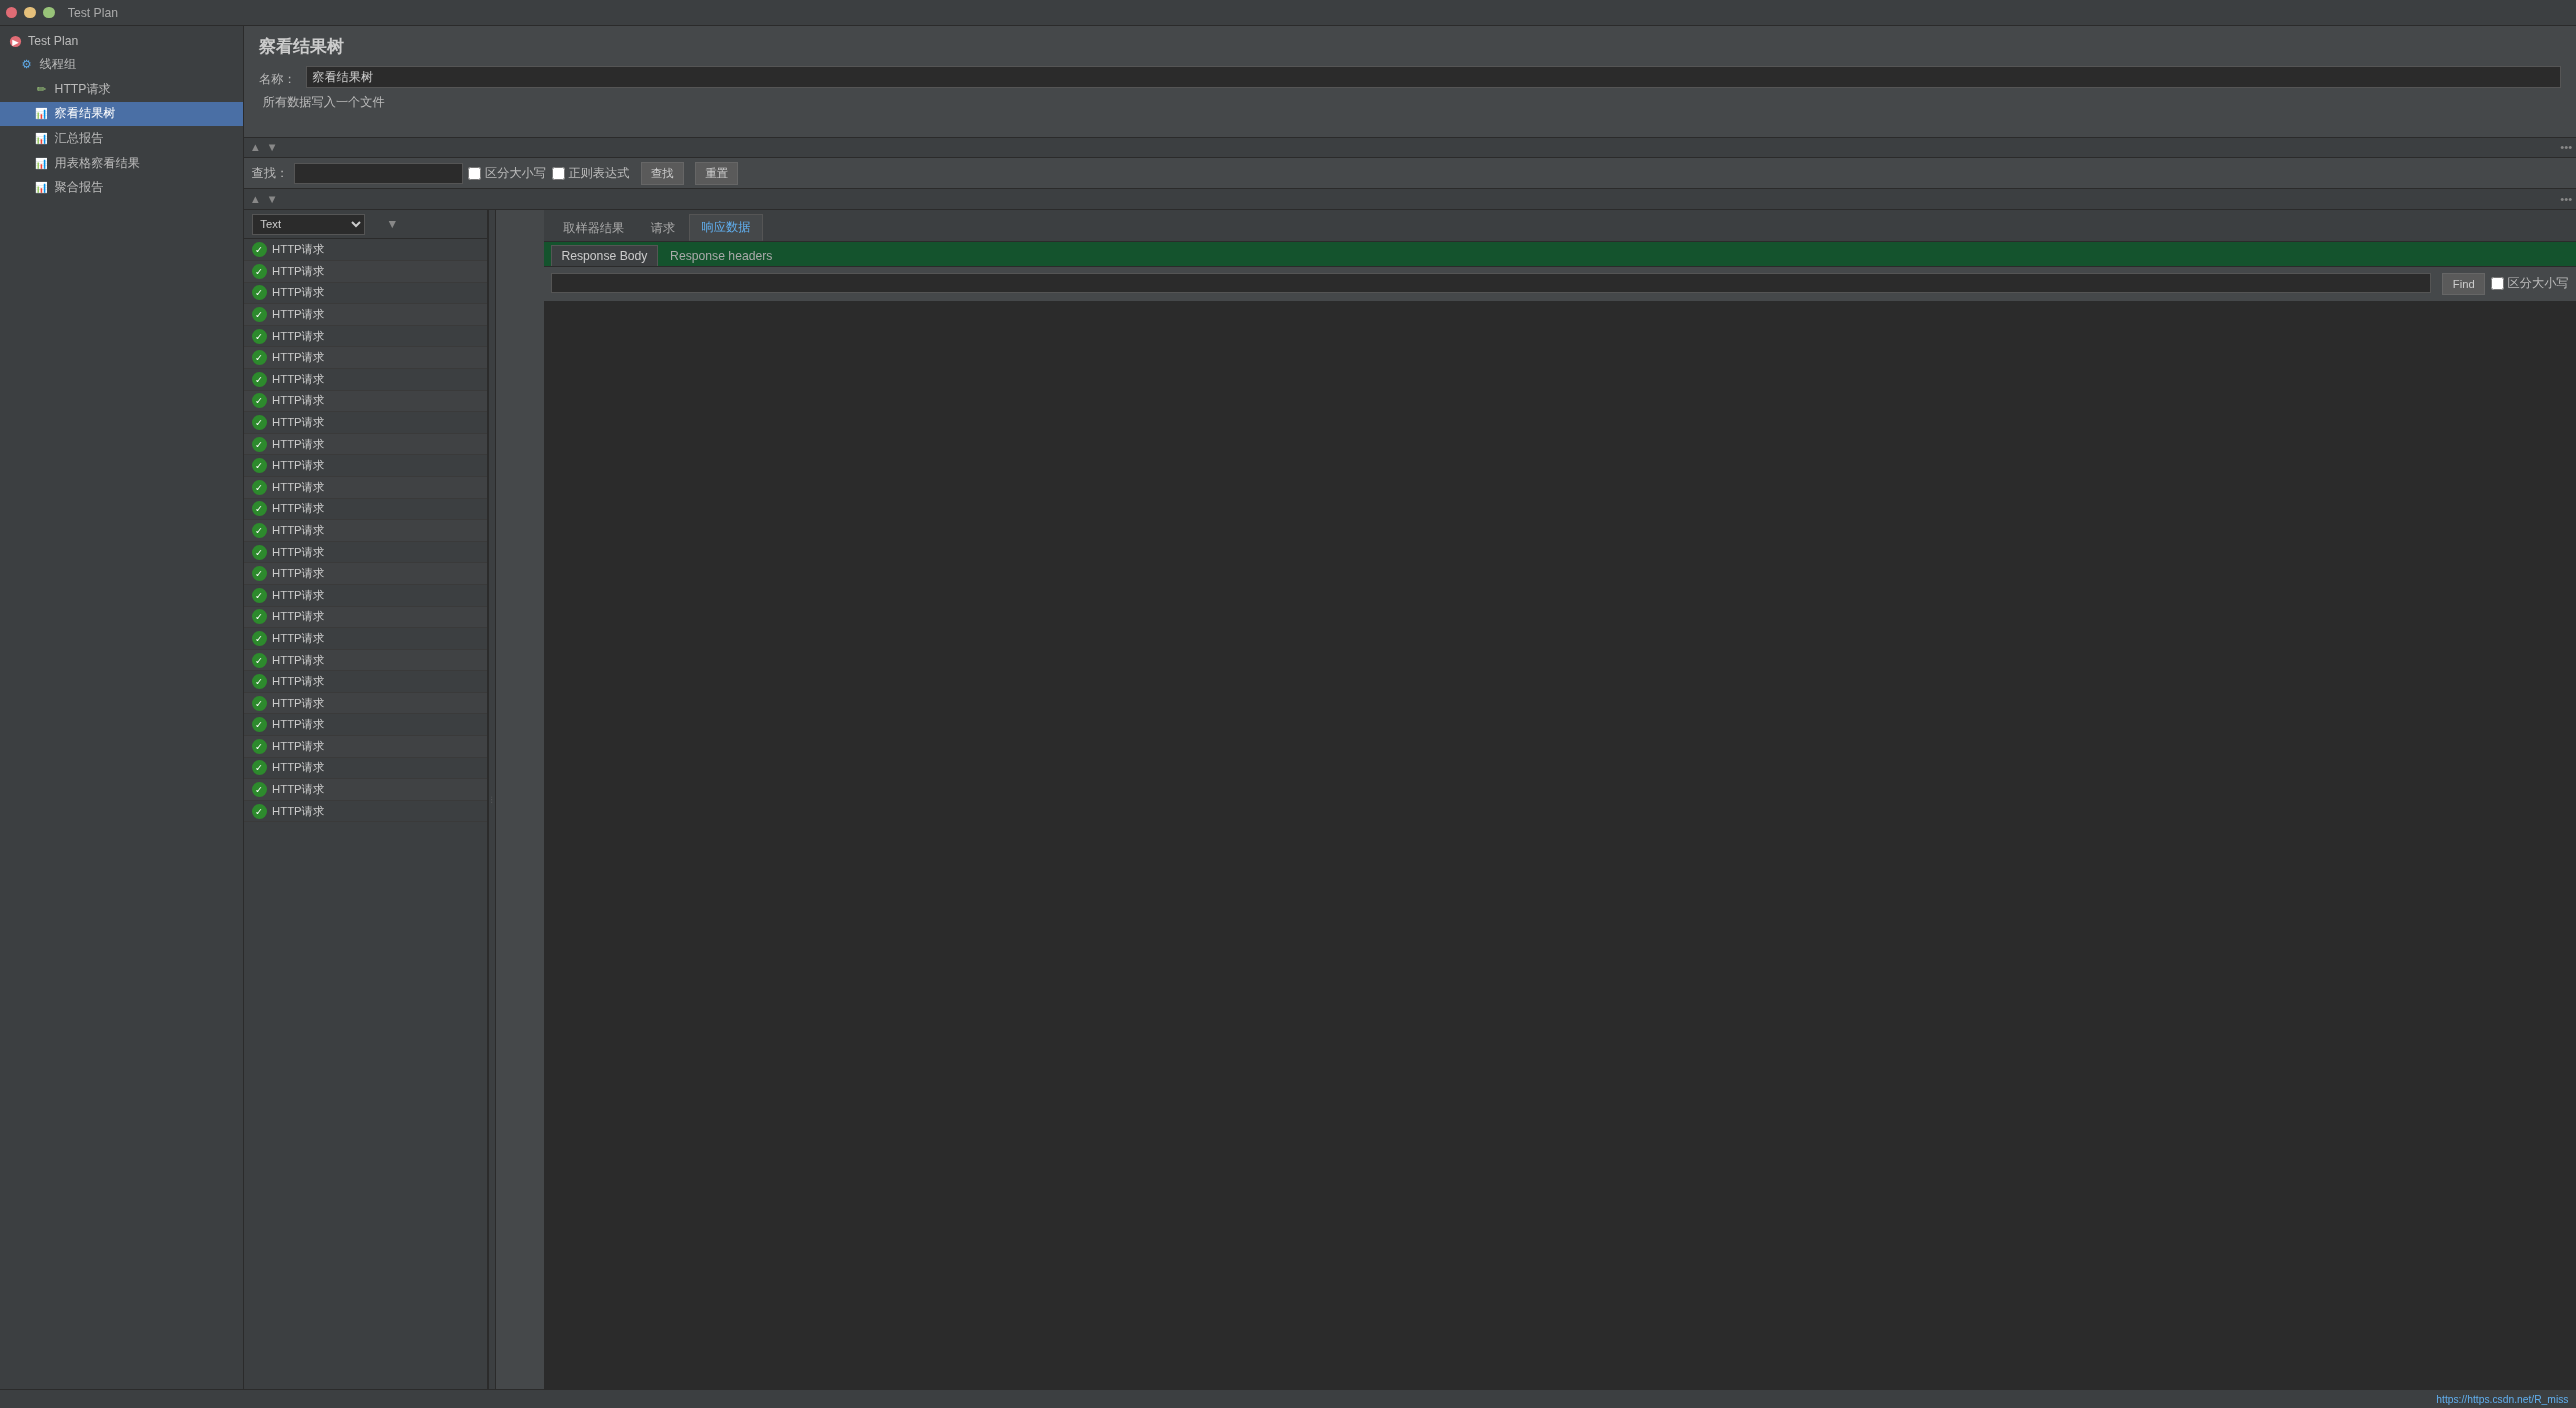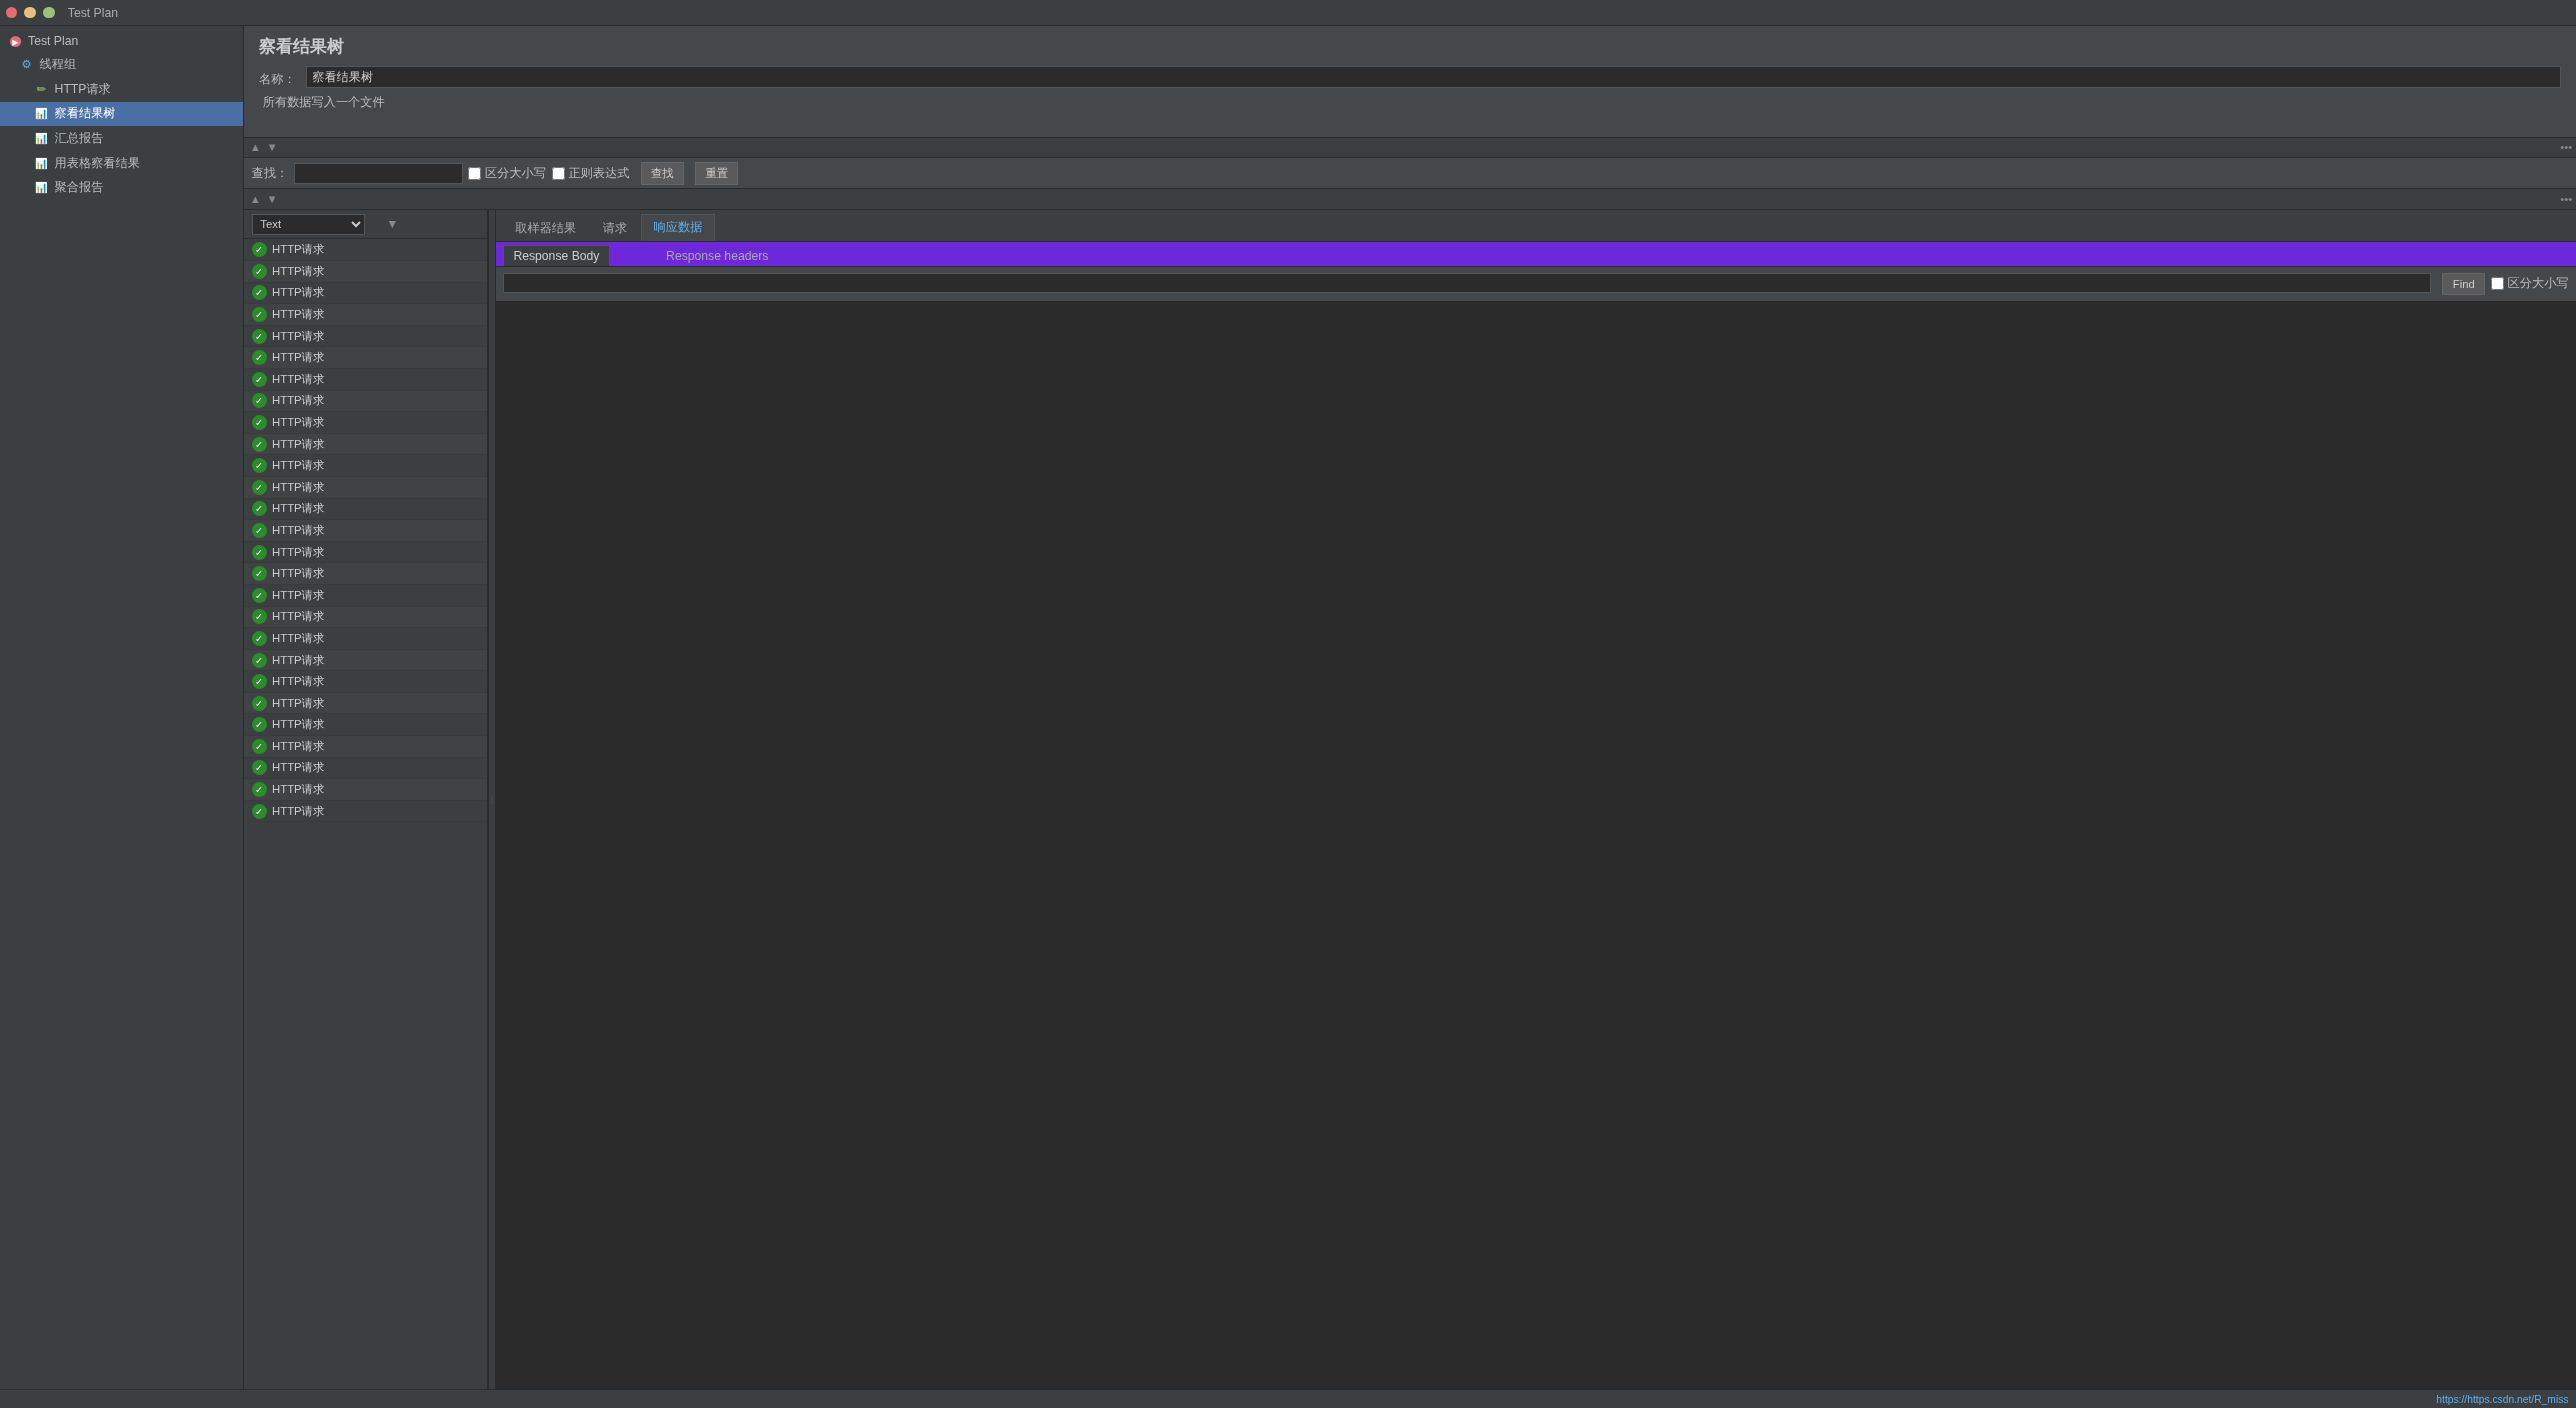--- a/index.html
+++ b/index.html
@@ -302,20 +302,21 @@
       flex-shrink: 0;
     }
 
     
     .detail-pane {
       flex: 1;
       background: #45484a;
       display: flex;
       flex-direction: column;
       overflow: hidden;
+      margin-left: 48px;
     }
 
     
     .tabs {
       display: flex;
       align-items: flex-end;
       padding: 3.8px 7.5px 0;
       background: #3c3f41;
       border-bottom: 0.9px solid #2b2b2b;
       flex-shrink: 0;
@@ -333,24 +334,23 @@
       background: #45484a;
       color: #61afef;
       border-color: #555;
       border-bottom: 0.9px solid #45484a;
     }
 
     .sub-tabs {
       display: flex;
       align-items: center;
       padding: 3.8px 7.5px 0;
-      background: #6d28d9;
-      border-bottom: 0.9px solid #2b2b2b;
-      flex-shrink: 0;
-      gap: 44px;
+      background: #14532d;
+      border-bottom: 0.9px solid #2b2b2b;
+      flex-shrink: 0;
     }
     .sub-tab {
       padding: 2.8px 9.4px;
       cursor: pointer;
       color: #aaa;
       font-size: 12.2px;
       border: 0.9px solid transparent;
       border-bottom: none;
       margin-right: 1.9px;
     }

